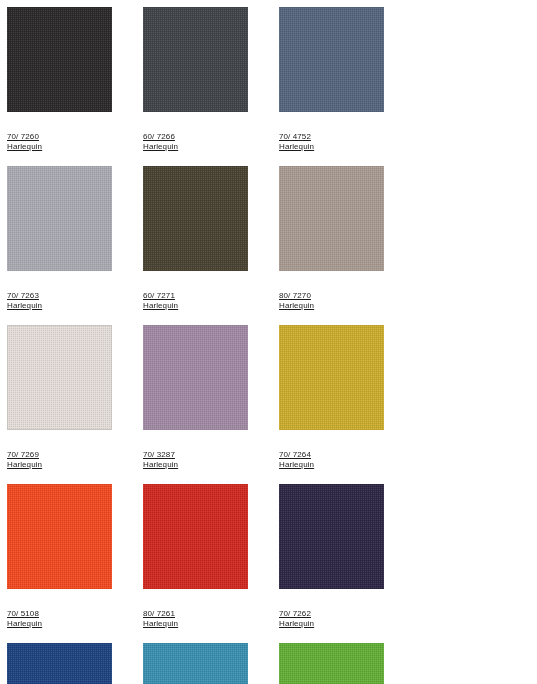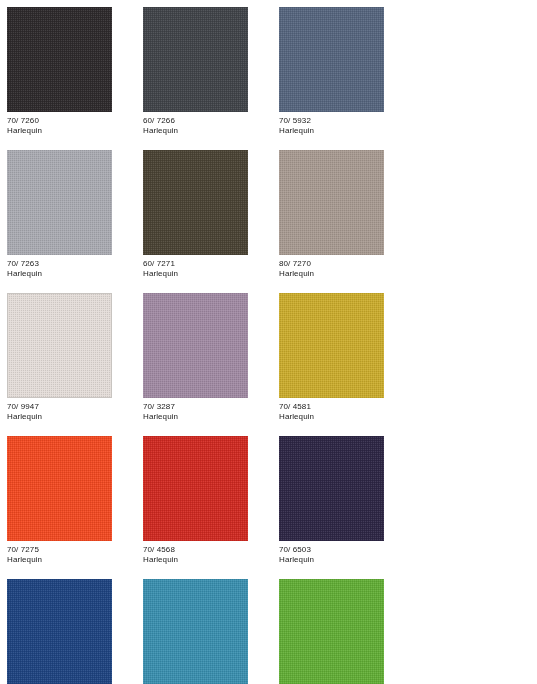--- a/index.html
+++ b/index.html
@@ -59,22 +59,23 @@
     background-size: 2px 2px, 2px 2px;
     background-position: 0 0, 1px 1px;
     pointer-events: none;
   }
 
   .swatch-chip.bordered {
     border: 1px solid #c8c4c0;
   }
 
   .swatch-caption {
-    margin-top: 4px;
+    margin-top: 20px;
     line-height: 10px;
+    text-decoration: underline;
   }
 
   .swatch-code,
   .swatch-name {
     display: block;
     font-size: 8px;
     letter-spacing: 0.1px;
     color: #1a1a1a;
     white-space: nowrap;
   }
@@ -94,21 +95,21 @@
       <div class="swatch-cell">
         <div class="swatch-chip" style="background-color: rgb(65, 68, 73);"></div>
         <div class="swatch-caption">
           <span class="swatch-code">60/ 7266</span>
           <span class="swatch-name">Harlequin</span>
         </div>
       </div>
       <div class="swatch-cell">
         <div class="swatch-chip" style="background-color: rgb(86, 101, 126);"></div>
         <div class="swatch-caption">
-          <span class="swatch-code">70/ 5932</span>
+          <span class="swatch-code">70/ 4752</span>
           <span class="swatch-name">Harlequin</span>
         </div>
       </div>
       <div class="swatch-cell">
         <div class="swatch-chip" style="background-color: rgb(169, 170, 177);"></div>
         <div class="swatch-caption">
           <span class="swatch-code">70/ 7263</span>
           <span class="swatch-name">Harlequin</span>
         </div>
       </div>
@@ -122,56 +123,56 @@
       <div class="swatch-cell">
         <div class="swatch-chip" style="background-color: rgb(167, 154, 145);"></div>
         <div class="swatch-caption">
           <span class="swatch-code">80/ 7270</span>
           <span class="swatch-name">Harlequin</span>
         </div>
       </div>
       <div class="swatch-cell">
         <div class="swatch-chip bordered" style="background-color: rgb(227, 220, 216);"></div>
         <div class="swatch-caption">
-          <span class="swatch-code">70/ 9947</span>
+          <span class="swatch-code">70/ 7269</span>
           <span class="swatch-name">Harlequin</span>
         </div>
       </div>
       <div class="swatch-cell">
         <div class="swatch-chip" style="background-color: rgb(160, 138, 163);"></div>
         <div class="swatch-caption">
           <span class="swatch-code">70/ 3287</span>
           <span class="swatch-name">Harlequin</span>
         </div>
       </div>
       <div class="swatch-cell">
         <div class="swatch-chip" style="background-color: rgb(201, 171, 46);"></div>
         <div class="swatch-caption">
-          <span class="swatch-code">70/ 4581</span>
+          <span class="swatch-code">70/ 7264</span>
           <span class="swatch-name">Harlequin</span>
         </div>
       </div>
       <div class="swatch-cell">
         <div class="swatch-chip" style="background-color: rgb(240, 74, 34);"></div>
         <div class="swatch-caption">
-          <span class="swatch-code">70/ 7275</span>
+          <span class="swatch-code">70/ 5108</span>
           <span class="swatch-name">Harlequin</span>
         </div>
       </div>
       <div class="swatch-cell">
         <div class="swatch-chip" style="background-color: rgb(206, 42, 34);"></div>
         <div class="swatch-caption">
-          <span class="swatch-code">70/ 4568</span>
+          <span class="swatch-code">80/ 7261</span>
           <span class="swatch-name">Harlequin</span>
         </div>
       </div>
       <div class="swatch-cell">
         <div class="swatch-chip" style="background-color: rgb(46, 39, 69);"></div>
         <div class="swatch-caption">
-          <span class="swatch-code">70/ 6503</span>
+          <span class="swatch-code">70/ 7262</span>
           <span class="swatch-name">Harlequin</span>
         </div>
       </div>
       <div class="swatch-cell">
         <div class="swatch-chip" style="background-color: rgb(31, 68, 128);"></div>
       </div>
       <div class="swatch-cell">
         <div class="swatch-chip" style="background-color: rgb(59, 143, 174);"></div>
       </div>
       <div class="swatch-cell">

